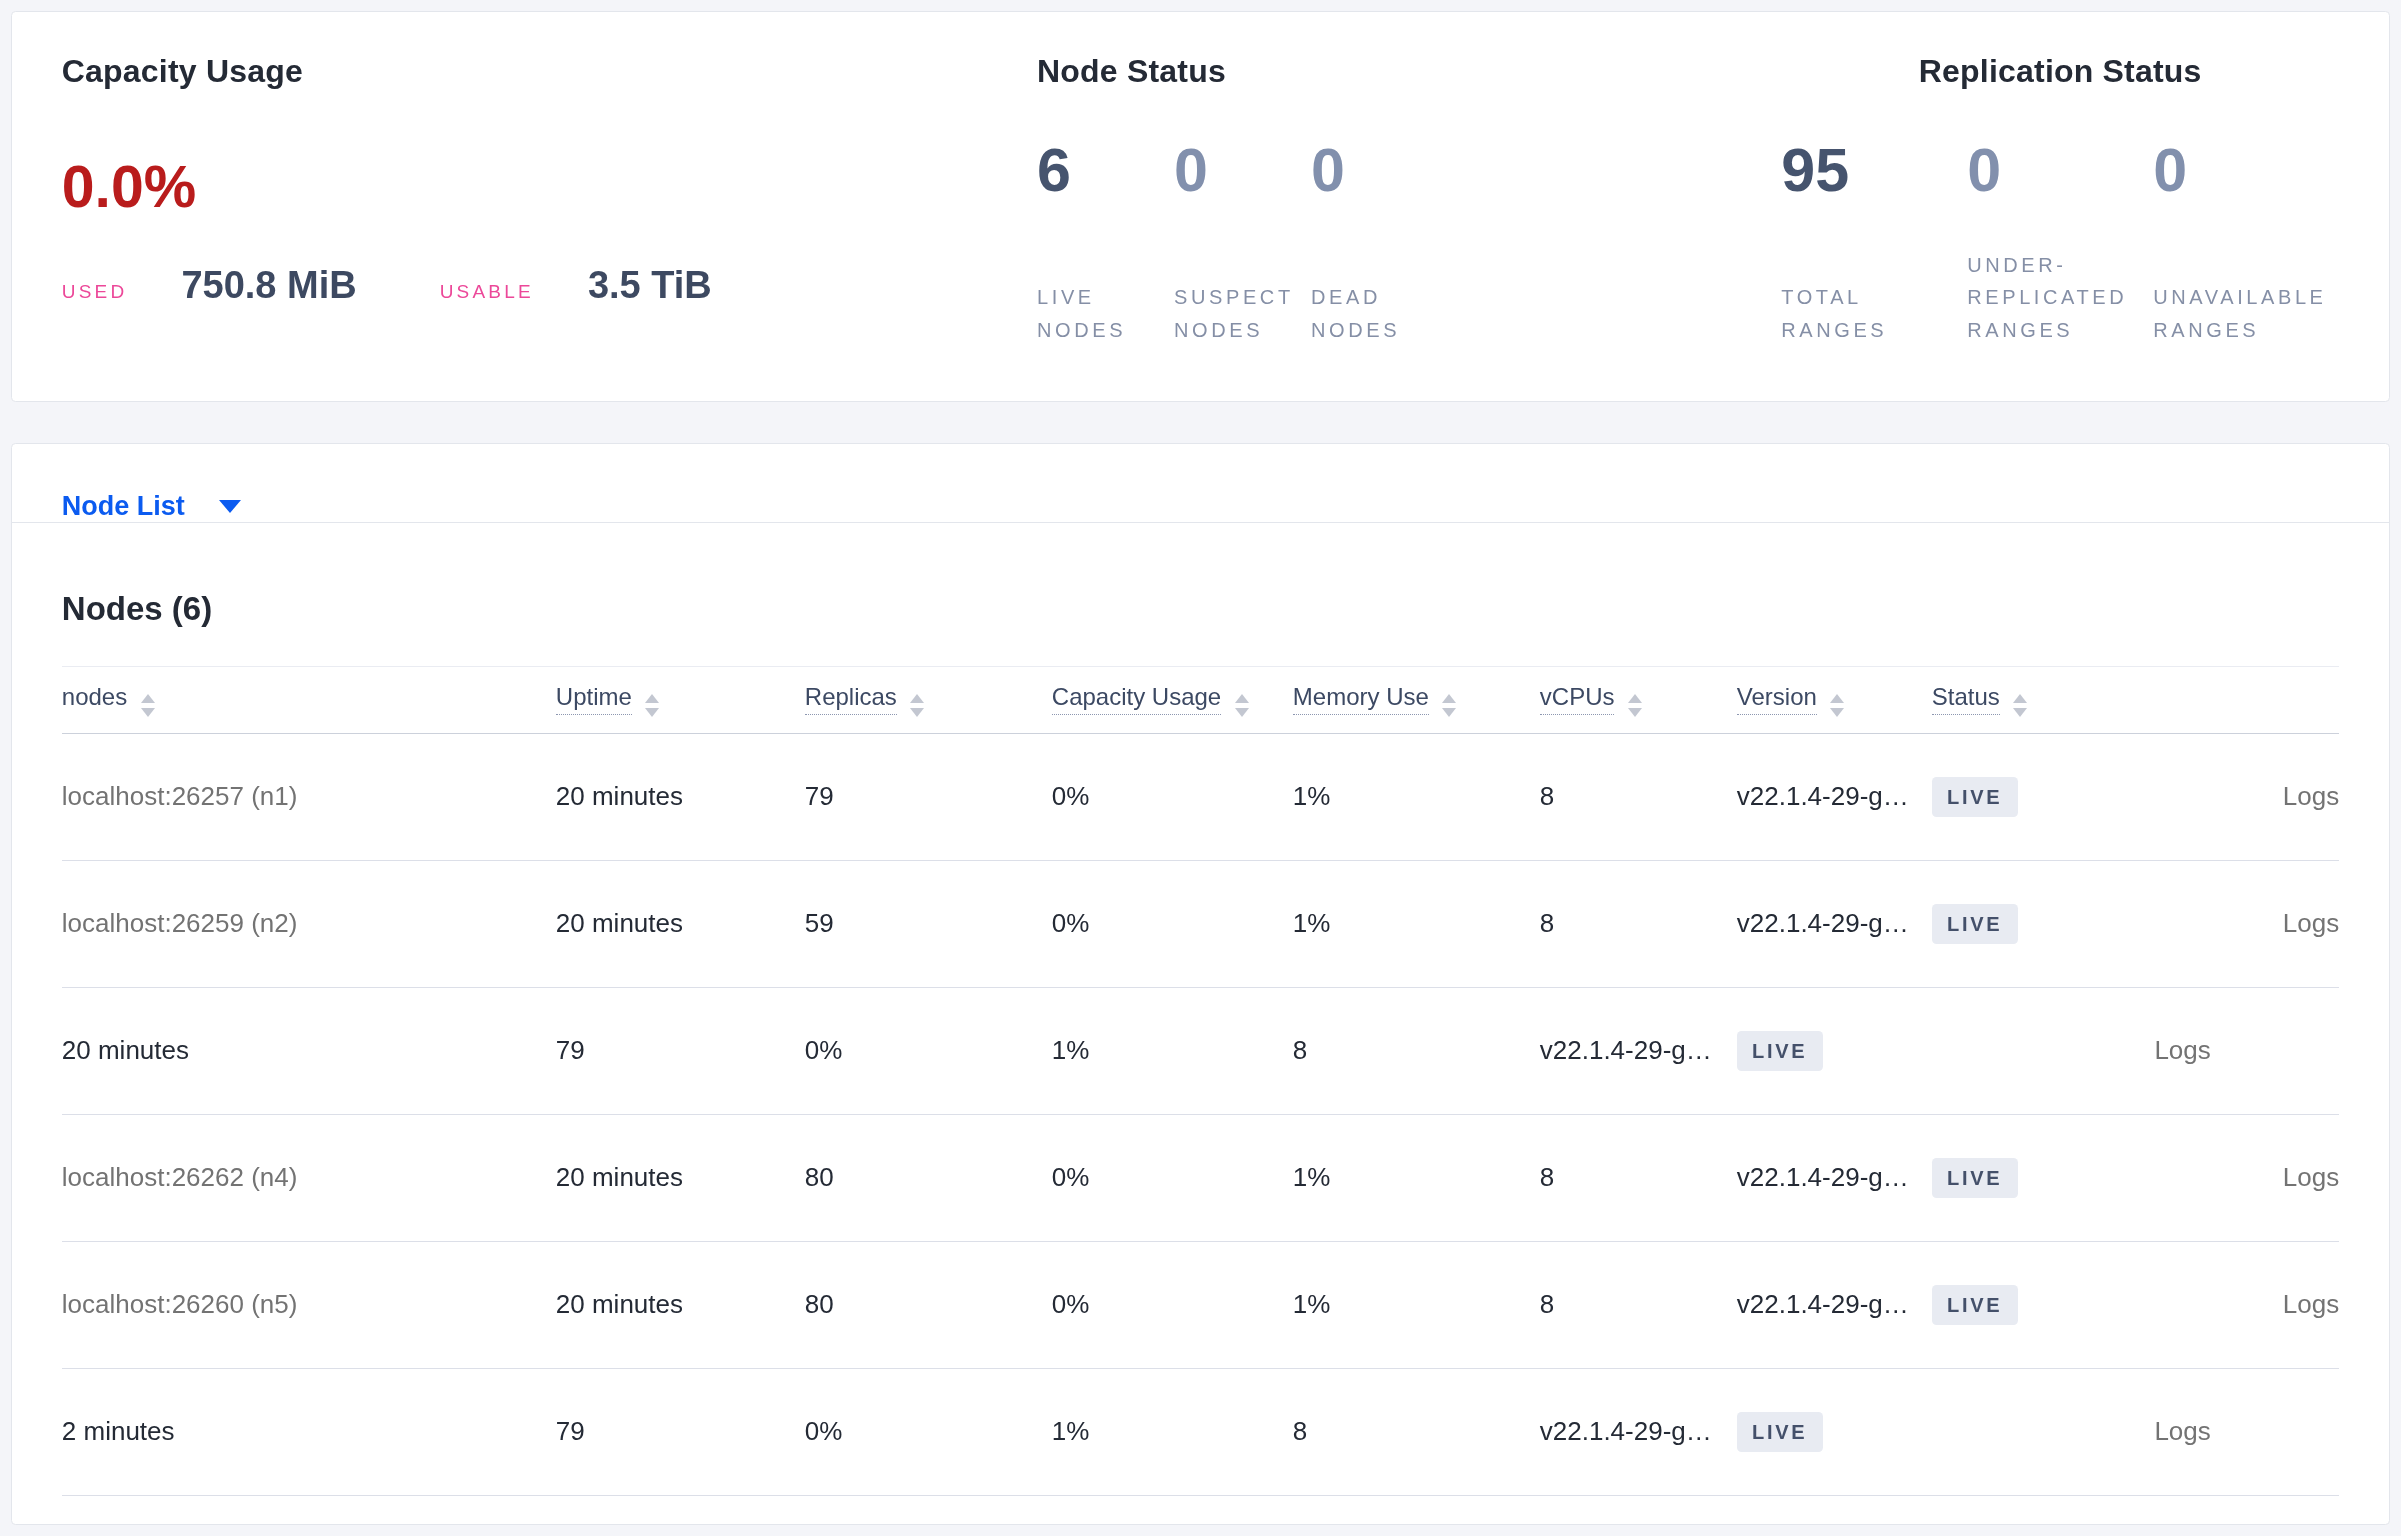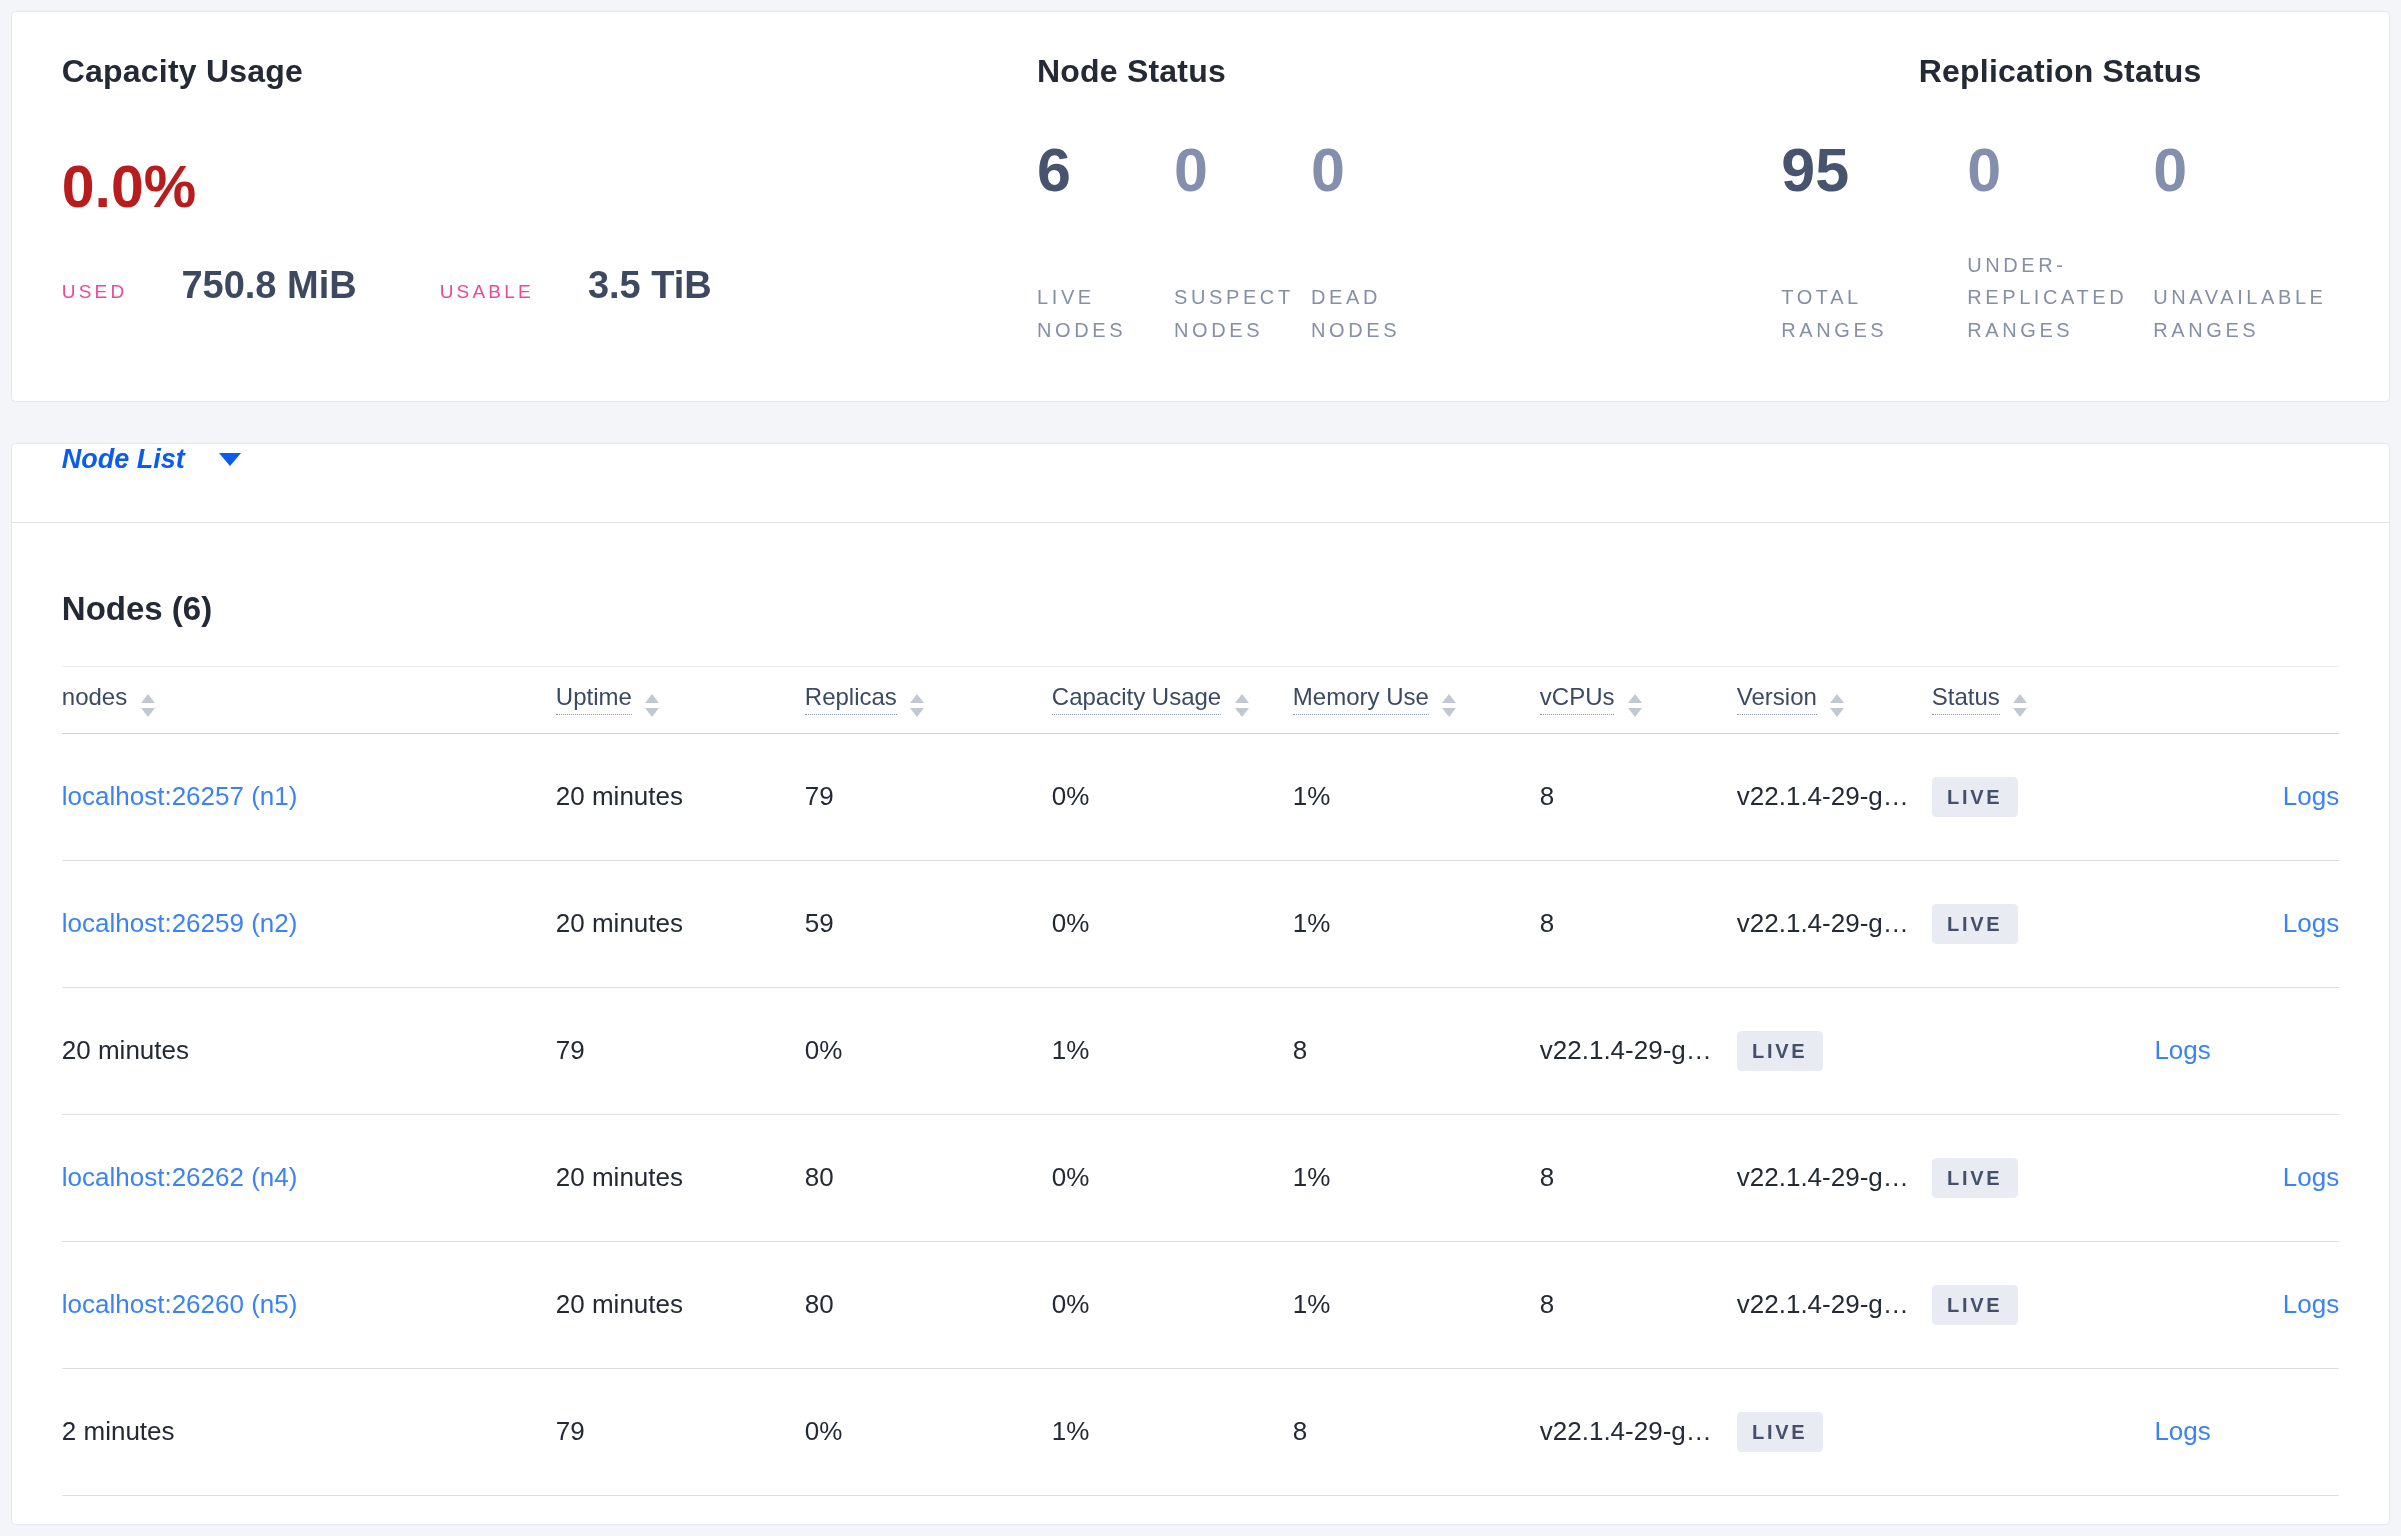--- a/index.html
+++ b/index.html
@@ -58,23 +58,22 @@
     line-height:1.62;
     color:#858fa6;
     white-space:pre-line;
   }
   
   .main-card { margin:41px 10.8px 10.8px 10.8px; height:1082px; }
   .view-bar {
     height:79px;
     border-bottom:0.9px solid #e3e6ec;
     display:flex;
-    align-items:flex-start;
+    align-items:flex-end;
     padding:0 50px;
-    font-style:italic;
   }
   .view-selector { display:flex; align-items:center; cursor:pointer; }
   .view-label { font-size:27px; font-weight:700; color:#0b5bf0; }
   .chevron-down {
     width:0; height:0; margin-left:34px;
     border-left:11.7px solid transparent;
     border-right:11.7px solid transparent;
     border-top:13.5px solid #0b5bf0;
   }
   .table-area { padding:0 50px; }
@@ -103,21 +102,21 @@
     width:0; height:0;
     border-left:7.2px solid transparent; border-right:7.2px solid transparent;
     border-top:9px solid #c3c7d1;
   }
   .trow {
     height:127px;
     border-bottom:1.8px solid #dcdfe8;
     font-size:26px;
     color:#242a35;
   }
-  a.link { color:#3b82f6; text-decoration:none; cursor:pointer; }
+  a.link { color:#737373; text-decoration:none; cursor:pointer; }
   .cell-logs { text-align:right; }
   .badge-live {
     display:inline-block;
     background:#e8ebf2;
     color:#44506a;
     font-size:20px;
     font-weight:700;
     letter-spacing:2.7px;
     padding:9px 15.3px 8px 15.3px;
     border-radius:4.5px;

